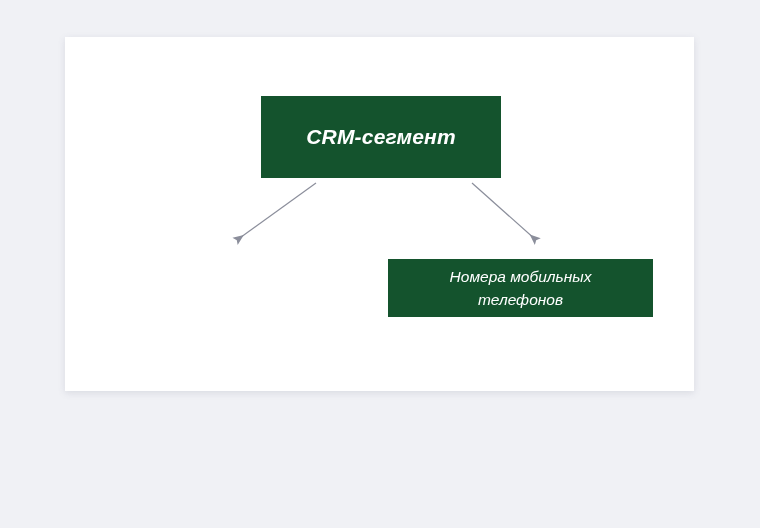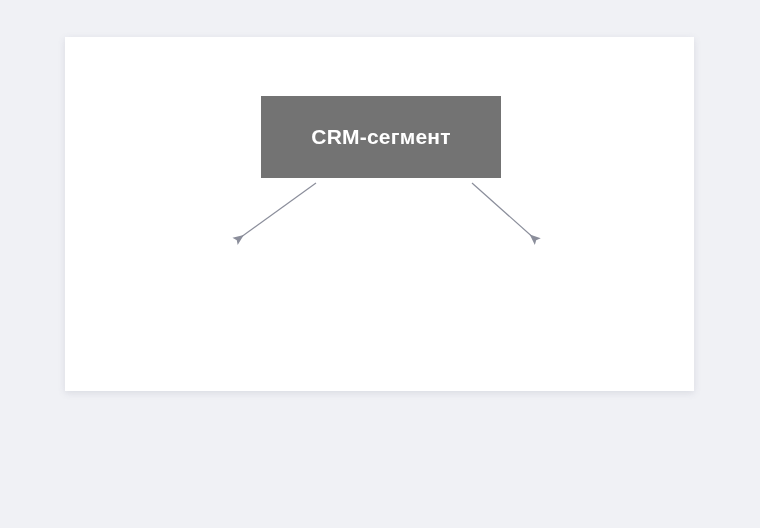--- a/index.html
+++ b/index.html
@@ -36,27 +36,28 @@
     position: absolute;
     left: 0;
     top: 0;
     width: 760px;
     height: 528px;
     pointer-events: none;
   }
 
   .node {
     position: absolute;
-    background: #737373;
+    background: #14532d;
     color: #ffffff;
     display: flex;
     align-items: center;
     justify-content: center;
     text-align: center;
     box-sizing: border-box;
+    font-style: italic;
   }
 
   #node-root {
     left: 261px;
     top: 96px;
     width: 240px;
     height: 82px;
     font-size: 21px;
     font-weight: bold;
     letter-spacing: 0.2px;
@@ -107,20 +108,21 @@
         <path d="M0,4.5 L9,0.8 L7.2,4.5 L9,8.2 Z" fill="#8b8e9b"></path>
       </marker>
     </defs>
     <line x1="316" y1="183" x2="237" y2="240" stroke="#8b8e9b" stroke-width="1.2" marker-end="url(#arrowhead-left)"></line>
     <line x1="472" y1="183" x2="536" y2="240" stroke="#8b8e9b" stroke-width="1.2" marker-end="url(#arrowhead-right)"></line>
   </svg>
 
   <div class="node" id="node-root">CRM-сегмент</div>
 
 
+  <div class="node" id="node-phone">Номера мобильных телефонов</div>
 
   <div id="footer">
 
     
 
     
 
     
   </div>
 

